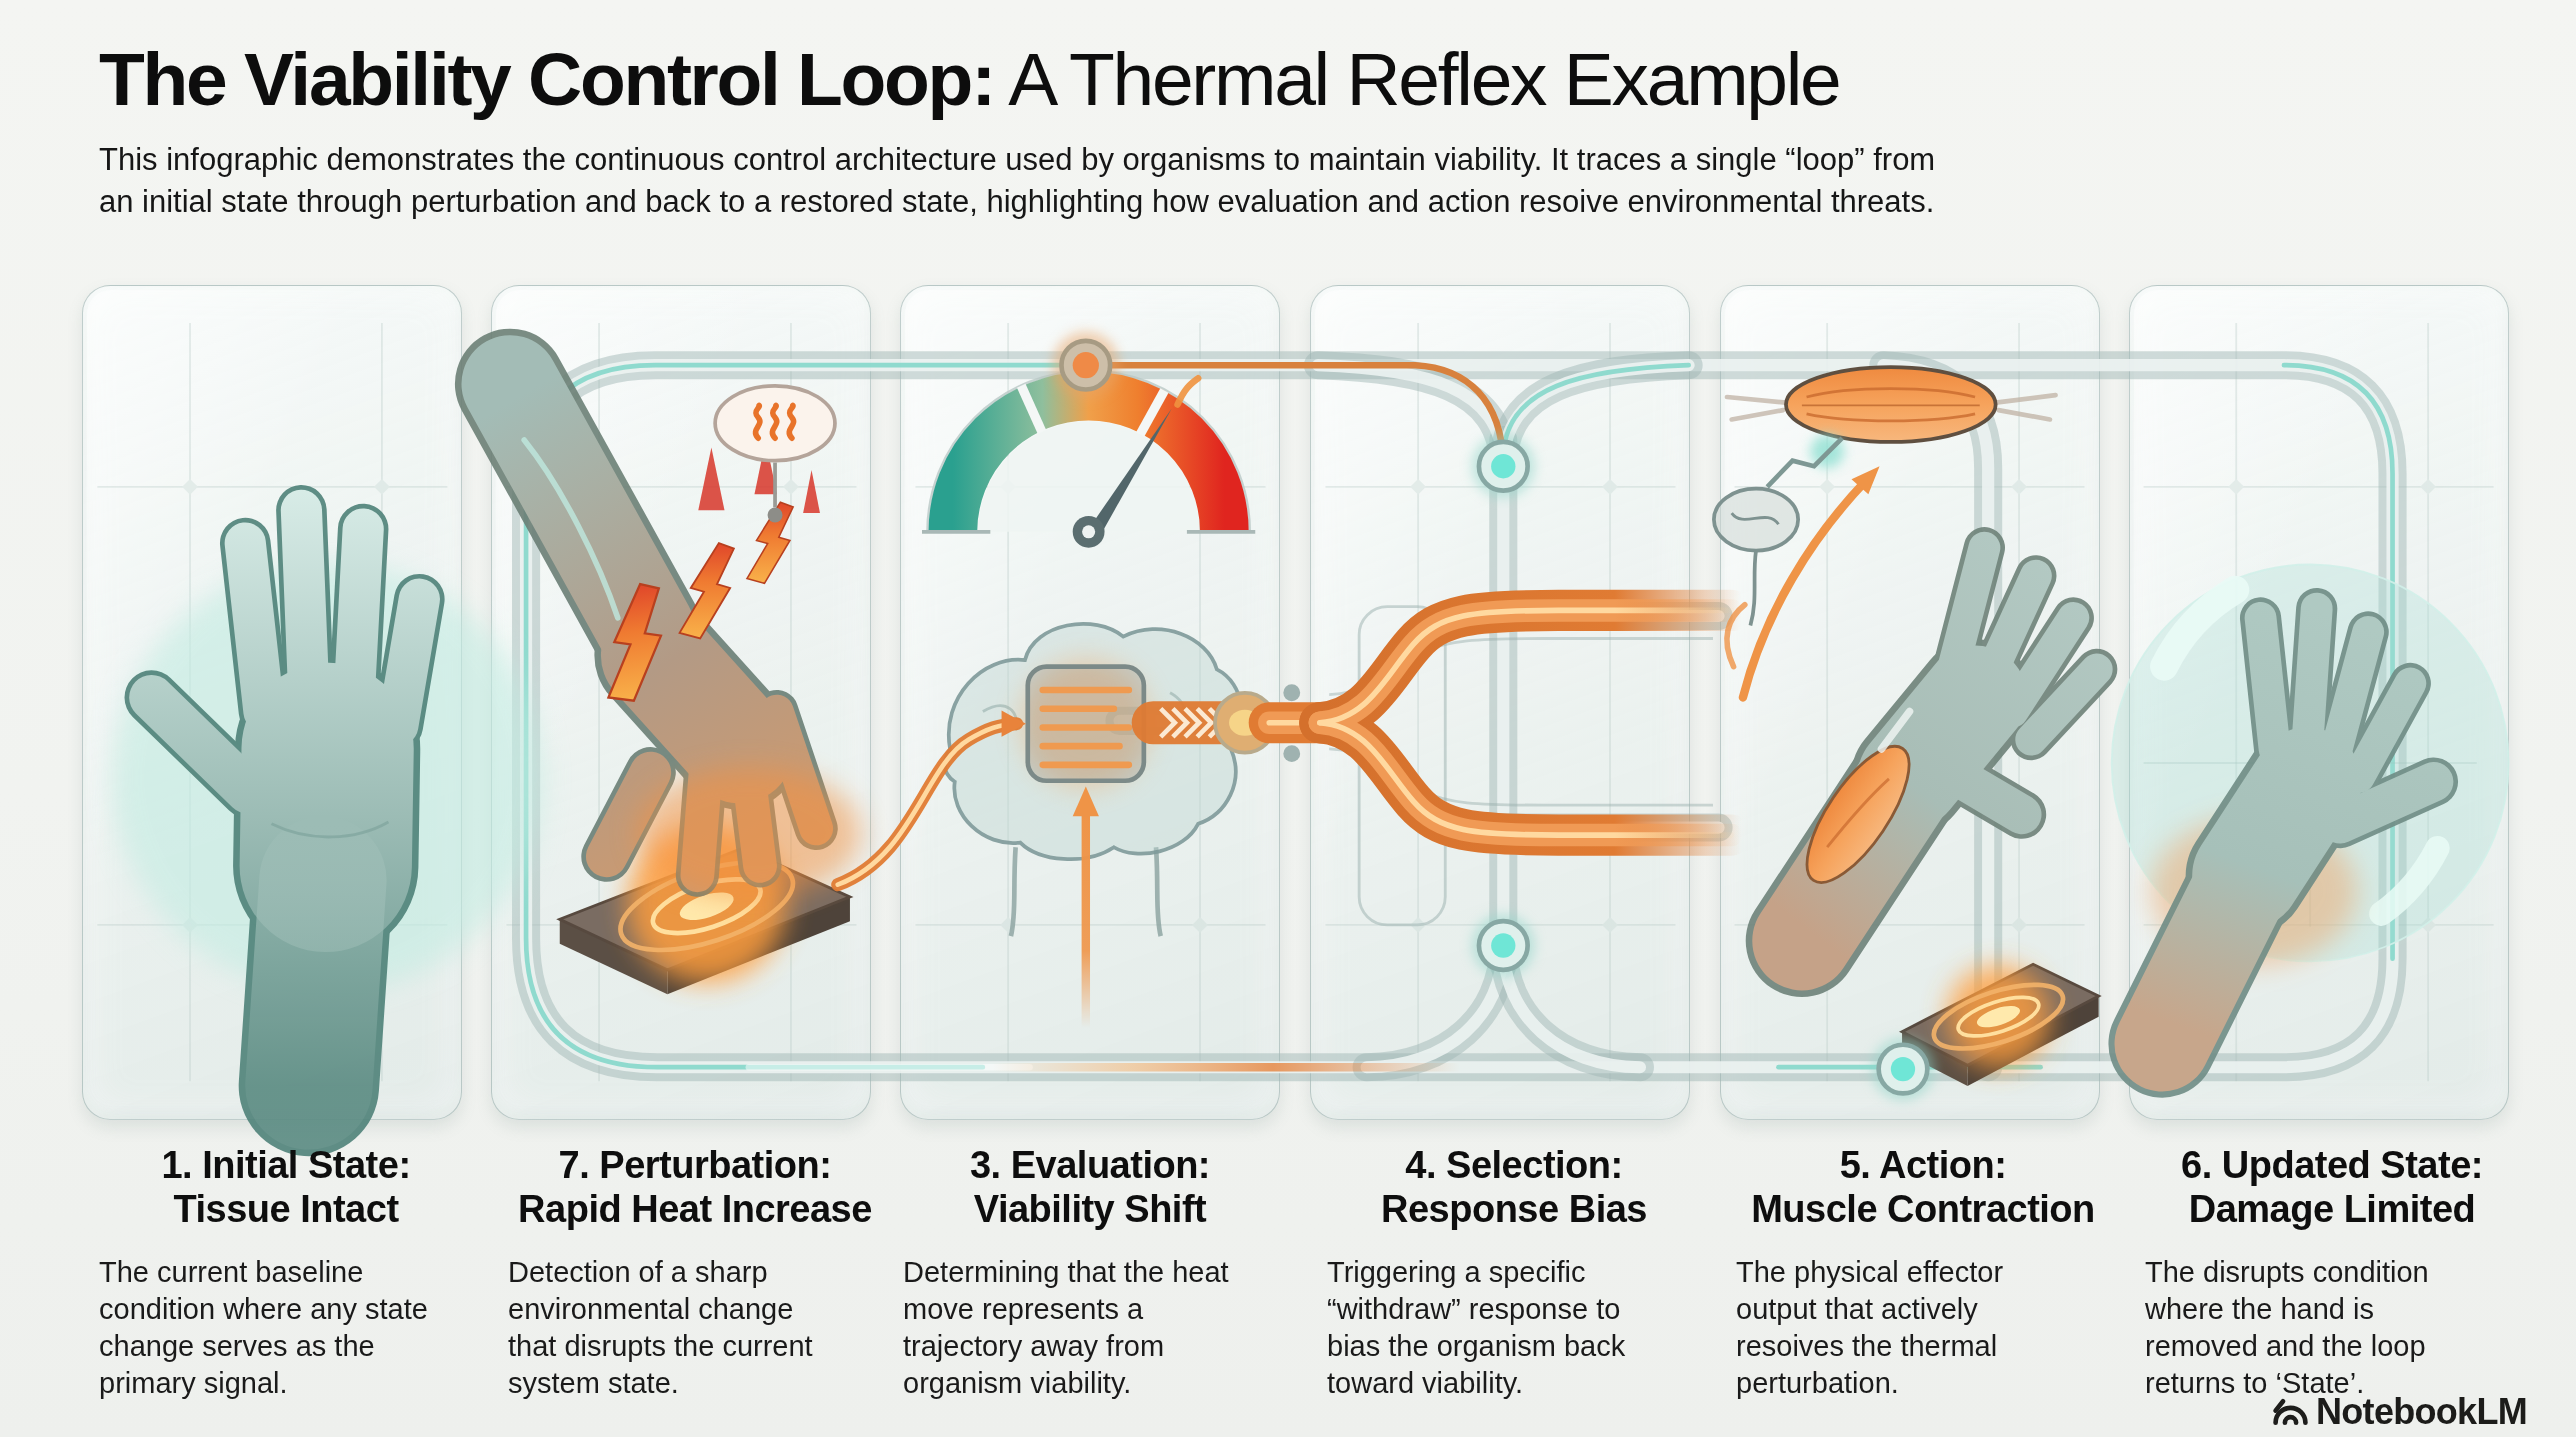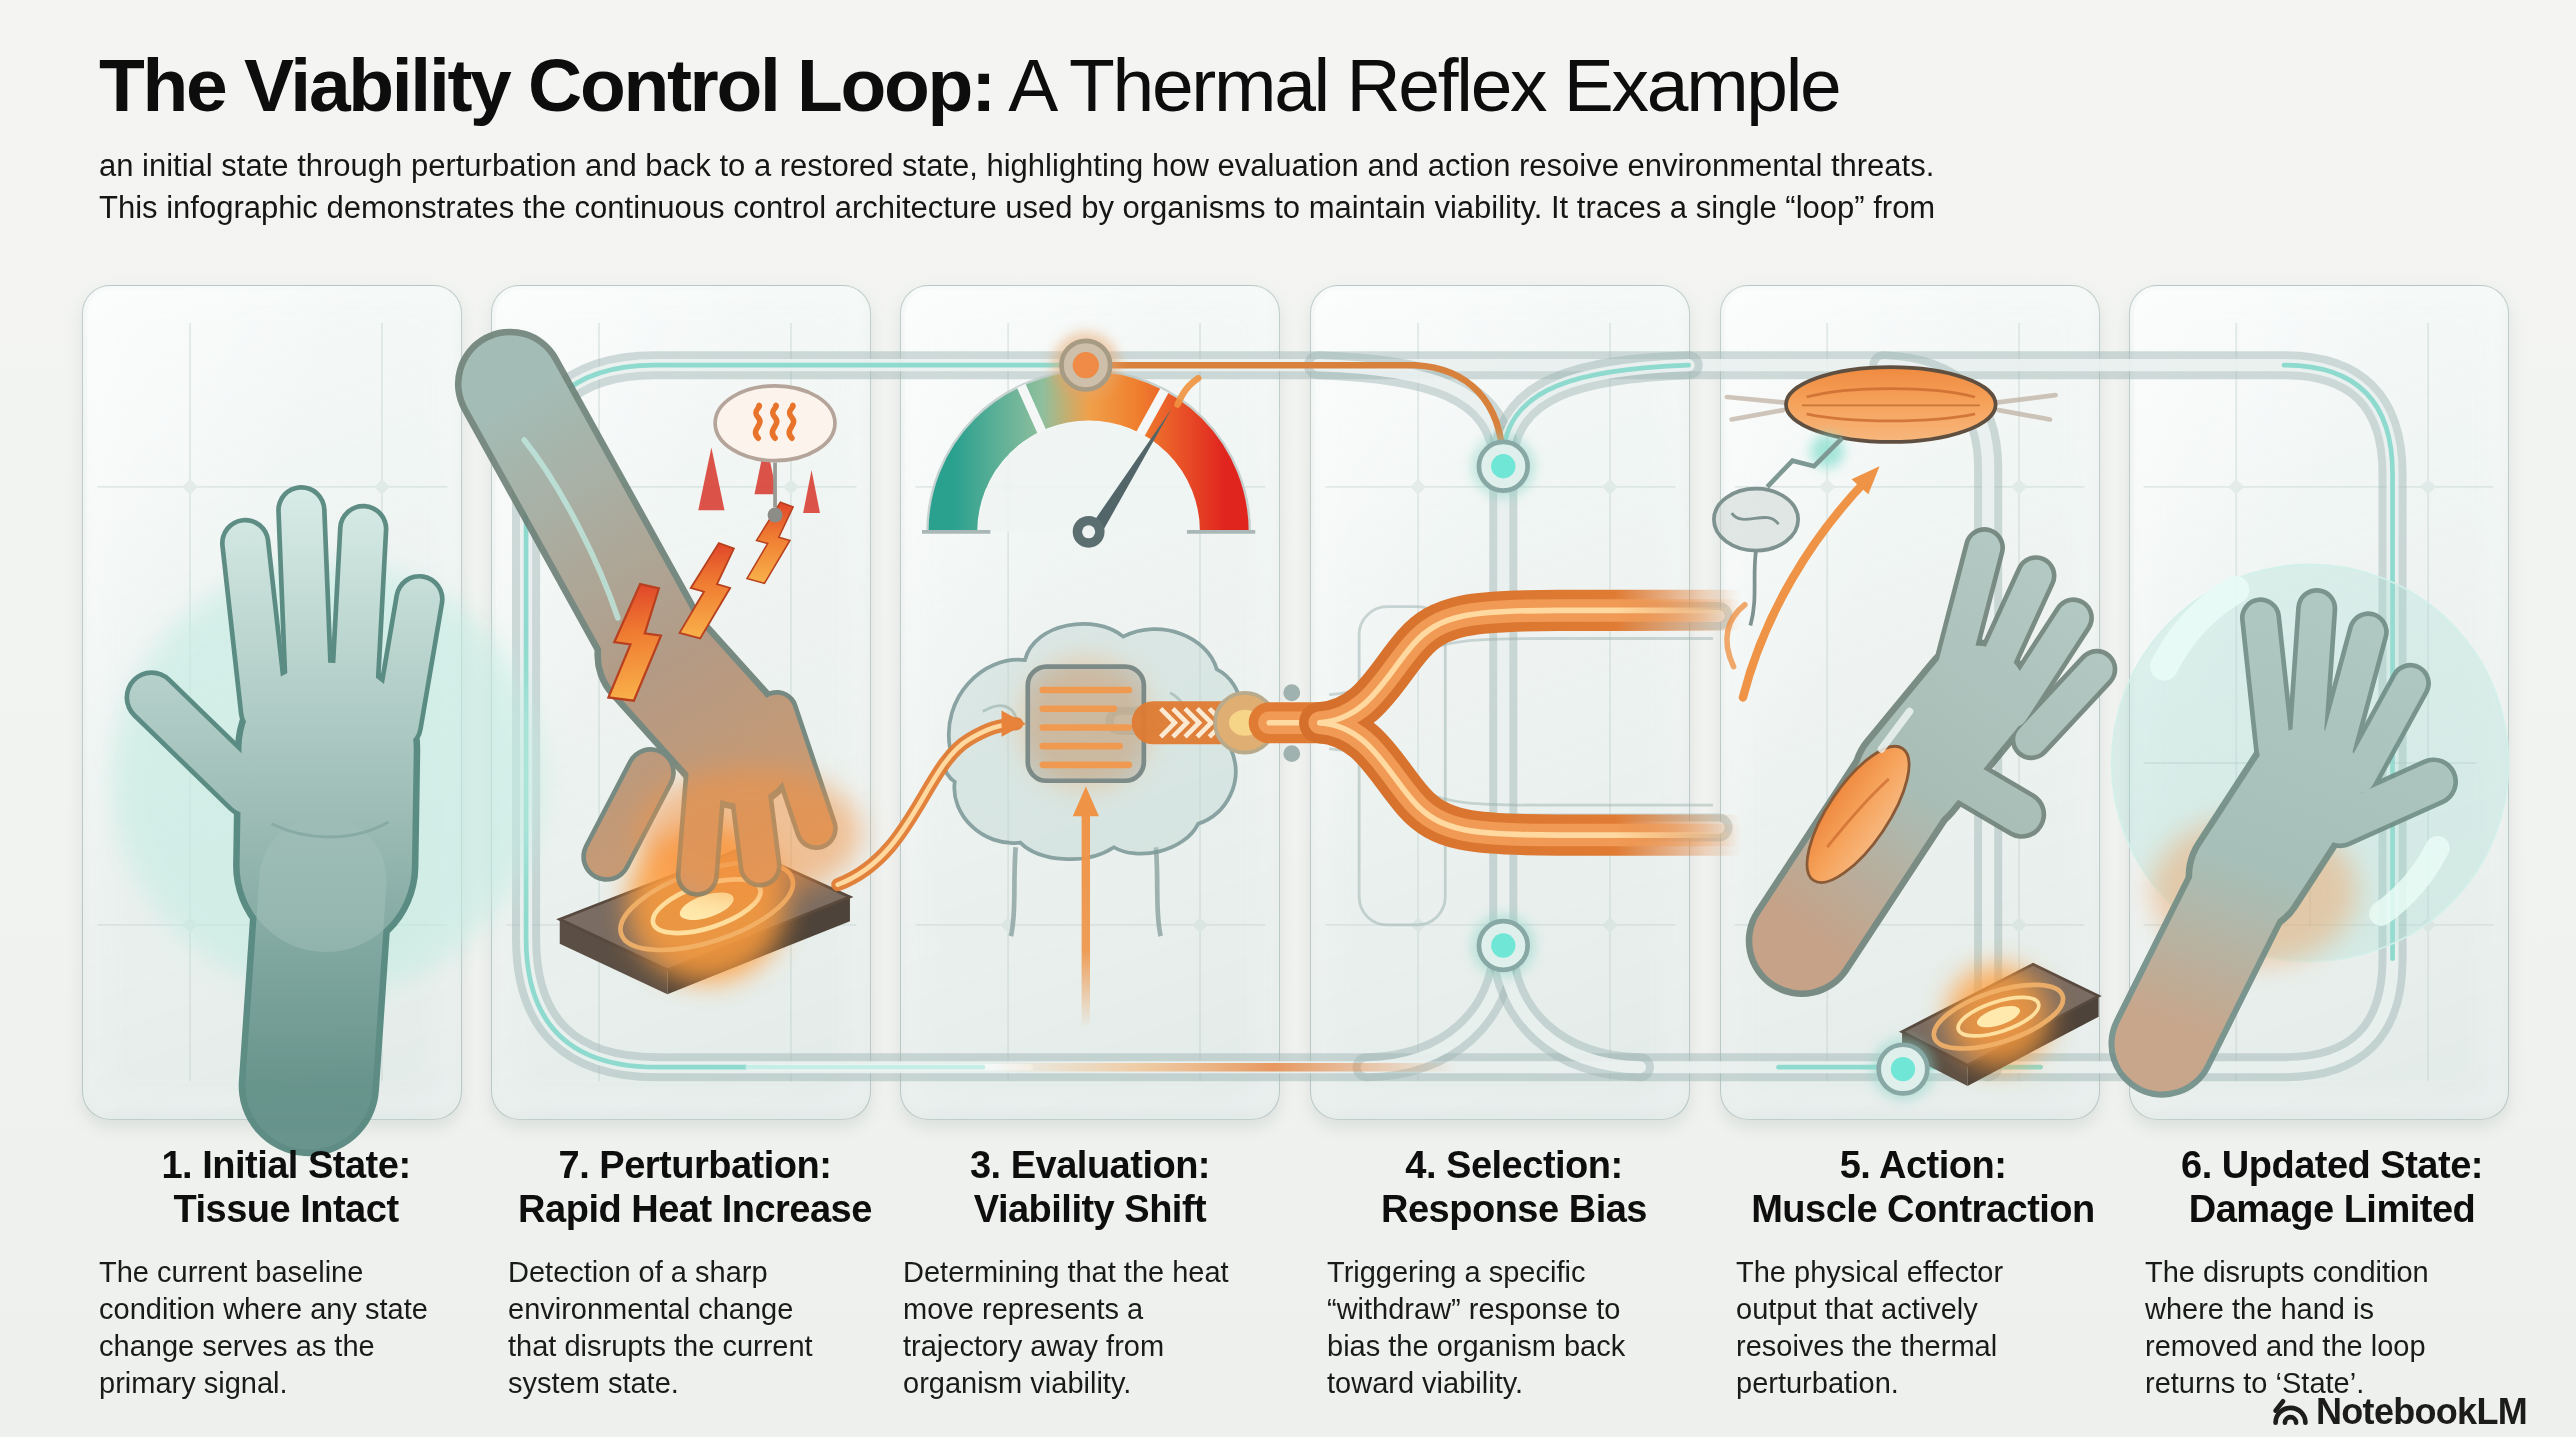--- a/index.html
+++ b/index.html
@@ -1,20 +1,20 @@
 <!DOCTYPE html>
 <html style="font-size:15px"><head>
 <meta charset="utf-8">
 <style>
   html,body{margin:0;padding:0;background:#e9eae7;}
   .stage{position:relative;width:2576px;height:1438px;overflow:hidden;
          background:linear-gradient(180deg,#f4f5f2 0%,#f1f3f0 55%,#eef0ed 100%);
          font-family:"Liberation Sans",sans-serif;color:#111;}
   
-  .hdr{position:absolute;left:99px;top:46px;}
+  .hdr{position:absolute;left:99px;top:40px;}
   .hdr h1{margin:0;font-size:75px;line-height:1.05;letter-spacing:-2.3px;font-weight:400;color:#0d0d0d;}
   .hdr h1 .b{font-weight:700;}
   .hdr .sub{margin:20.6px 0 0 0;font-size:31px;line-height:1.34;font-weight:500;color:#161616;max-width:2078px;}
   .hdr .sub span{display:block;}
   
   .panel{position:absolute;top:285px;width:378px;height:833px;border-radius:28px;
          background:linear-gradient(160deg,rgba(246,250,249,.92) 0%,rgba(233,240,238,.78) 60%,rgba(224,233,231,.82) 100%);
          border:1.9px solid rgba(148,170,167,.55);
          box-shadow:inset 0 0 43px rgba(255,255,255,.55), inset 0 -5.6px 13px rgba(150,170,168,.18), 0 7.5px 15px rgba(120,140,138,.16);}
   .panel::before{content:"";position:absolute;inset:3.7px;border-radius:24px;
@@ -35,22 +35,22 @@
   .brand .txt{font-size:36px;font-weight:600;letter-spacing:-0.7px;color:#1c1c1a;}
 </style>
 </head>
 <body>
 
 <div class="stage">
 
   <div class="hdr">
     <h1><span class="b">The Viability Control Loop:</span><span> A Thermal Reflex Example</span></h1>
     <div class="sub">
+      <span>This infographic demonstrates the continuous control architecture used by organisms to maintain viability. It traces a single “loop” from</span>
       <span>an initial state through perturbation and back to a restored state, highlighting how evaluation and action resoive environmental threats.</span>
-      <span>This infographic demonstrates the continuous control architecture used by organisms to maintain viability. It traces a single “loop” from</span>
     </div>
   </div>
 
   <div class="panel" style="left:82px"></div>
   <div class="panel" style="left:491px"></div>
   <div class="panel" style="left:900px"></div>
   <div class="panel" style="left:1310px"></div>
   <div class="panel" style="left:1720px"></div>
   <div class="panel" style="left:2129px"></div>
 

